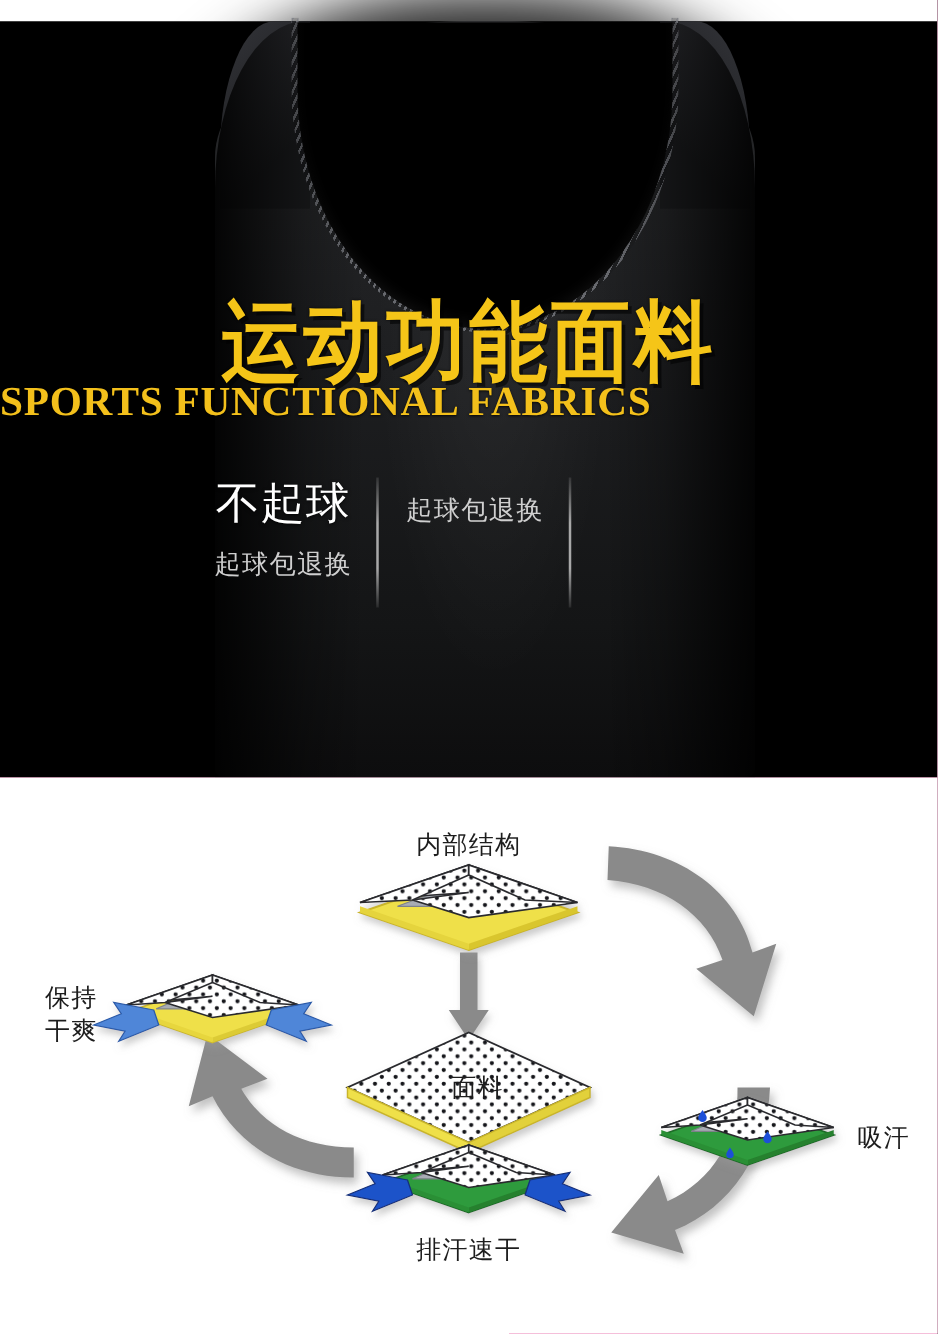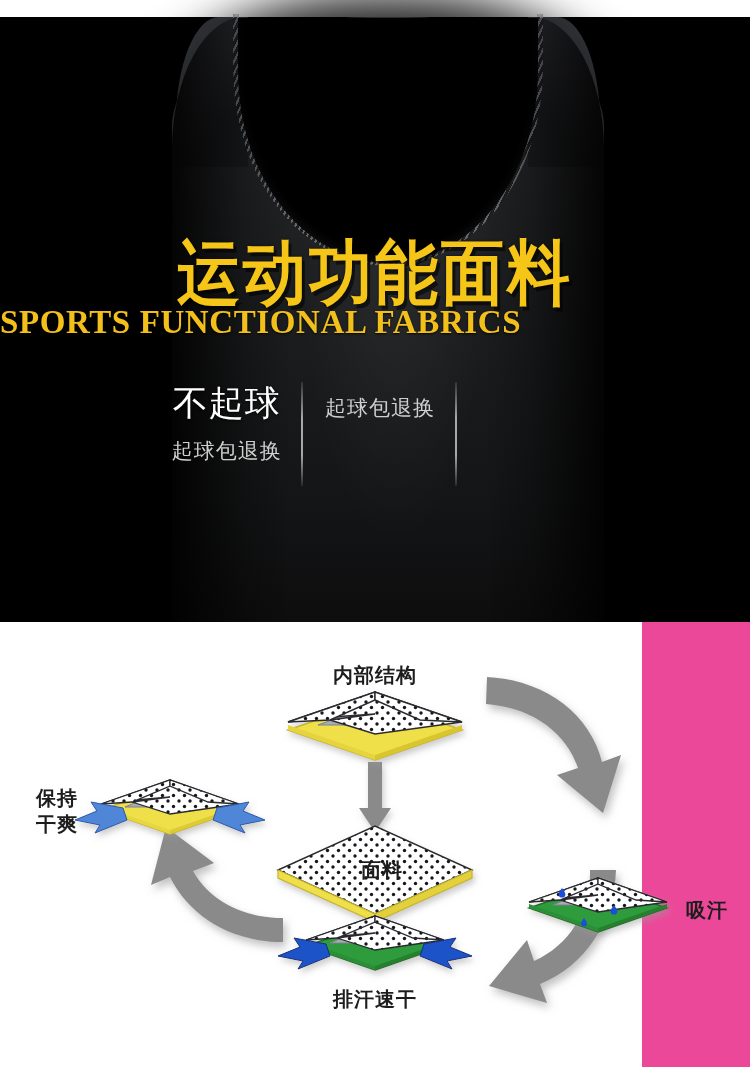--- a/index.html
+++ b/index.html
@@ -60,21 +60,21 @@
   .feat{flex:1;text-align:center;position:relative;}
   .feat-main{font-size:35px;line-height:1;font-weight:400;color:#fff;letter-spacing:1px;
              font-family:"DejaVu Sans","Liberation Sans",sans-serif;
              text-shadow:0 1px 3px rgba(0,0,0,.8);margin-top:8px;}
   .feat-sub{margin-top:16px;font-size:21px;color:#cfcfcf;letter-spacing:1px;
             font-family:Liberation Mono, monospace;}
   .feat-div{position:absolute;top:4px;right:0;width:2px;height:104px;
             background:linear-gradient(180deg,rgba(190,190,190,.15),rgba(200,200,200,.82) 35%,rgba(200,200,200,.82) 70%,rgba(190,190,190,.12));}
 
   
-  .diagram{position:absolute;left:0;top:622px;width:642px;height:445px;background:#fff;font-weight:bold;}
+  .diagram{position:absolute;left:0;top:622px;width:750px;height:445px;background:#fff;}
   .dg-label{position:absolute;color:#1d1d1d;font-size:20px;letter-spacing:1px;line-height:1.25;
             font-family:"DejaVu Sans","Liberation Sans",sans-serif;white-space:nowrap;}
 </style>
 </head>
 <body>
 
 <div id="page">
 
   <section class="hero">
     <div class="hero-topstrip"></div>

